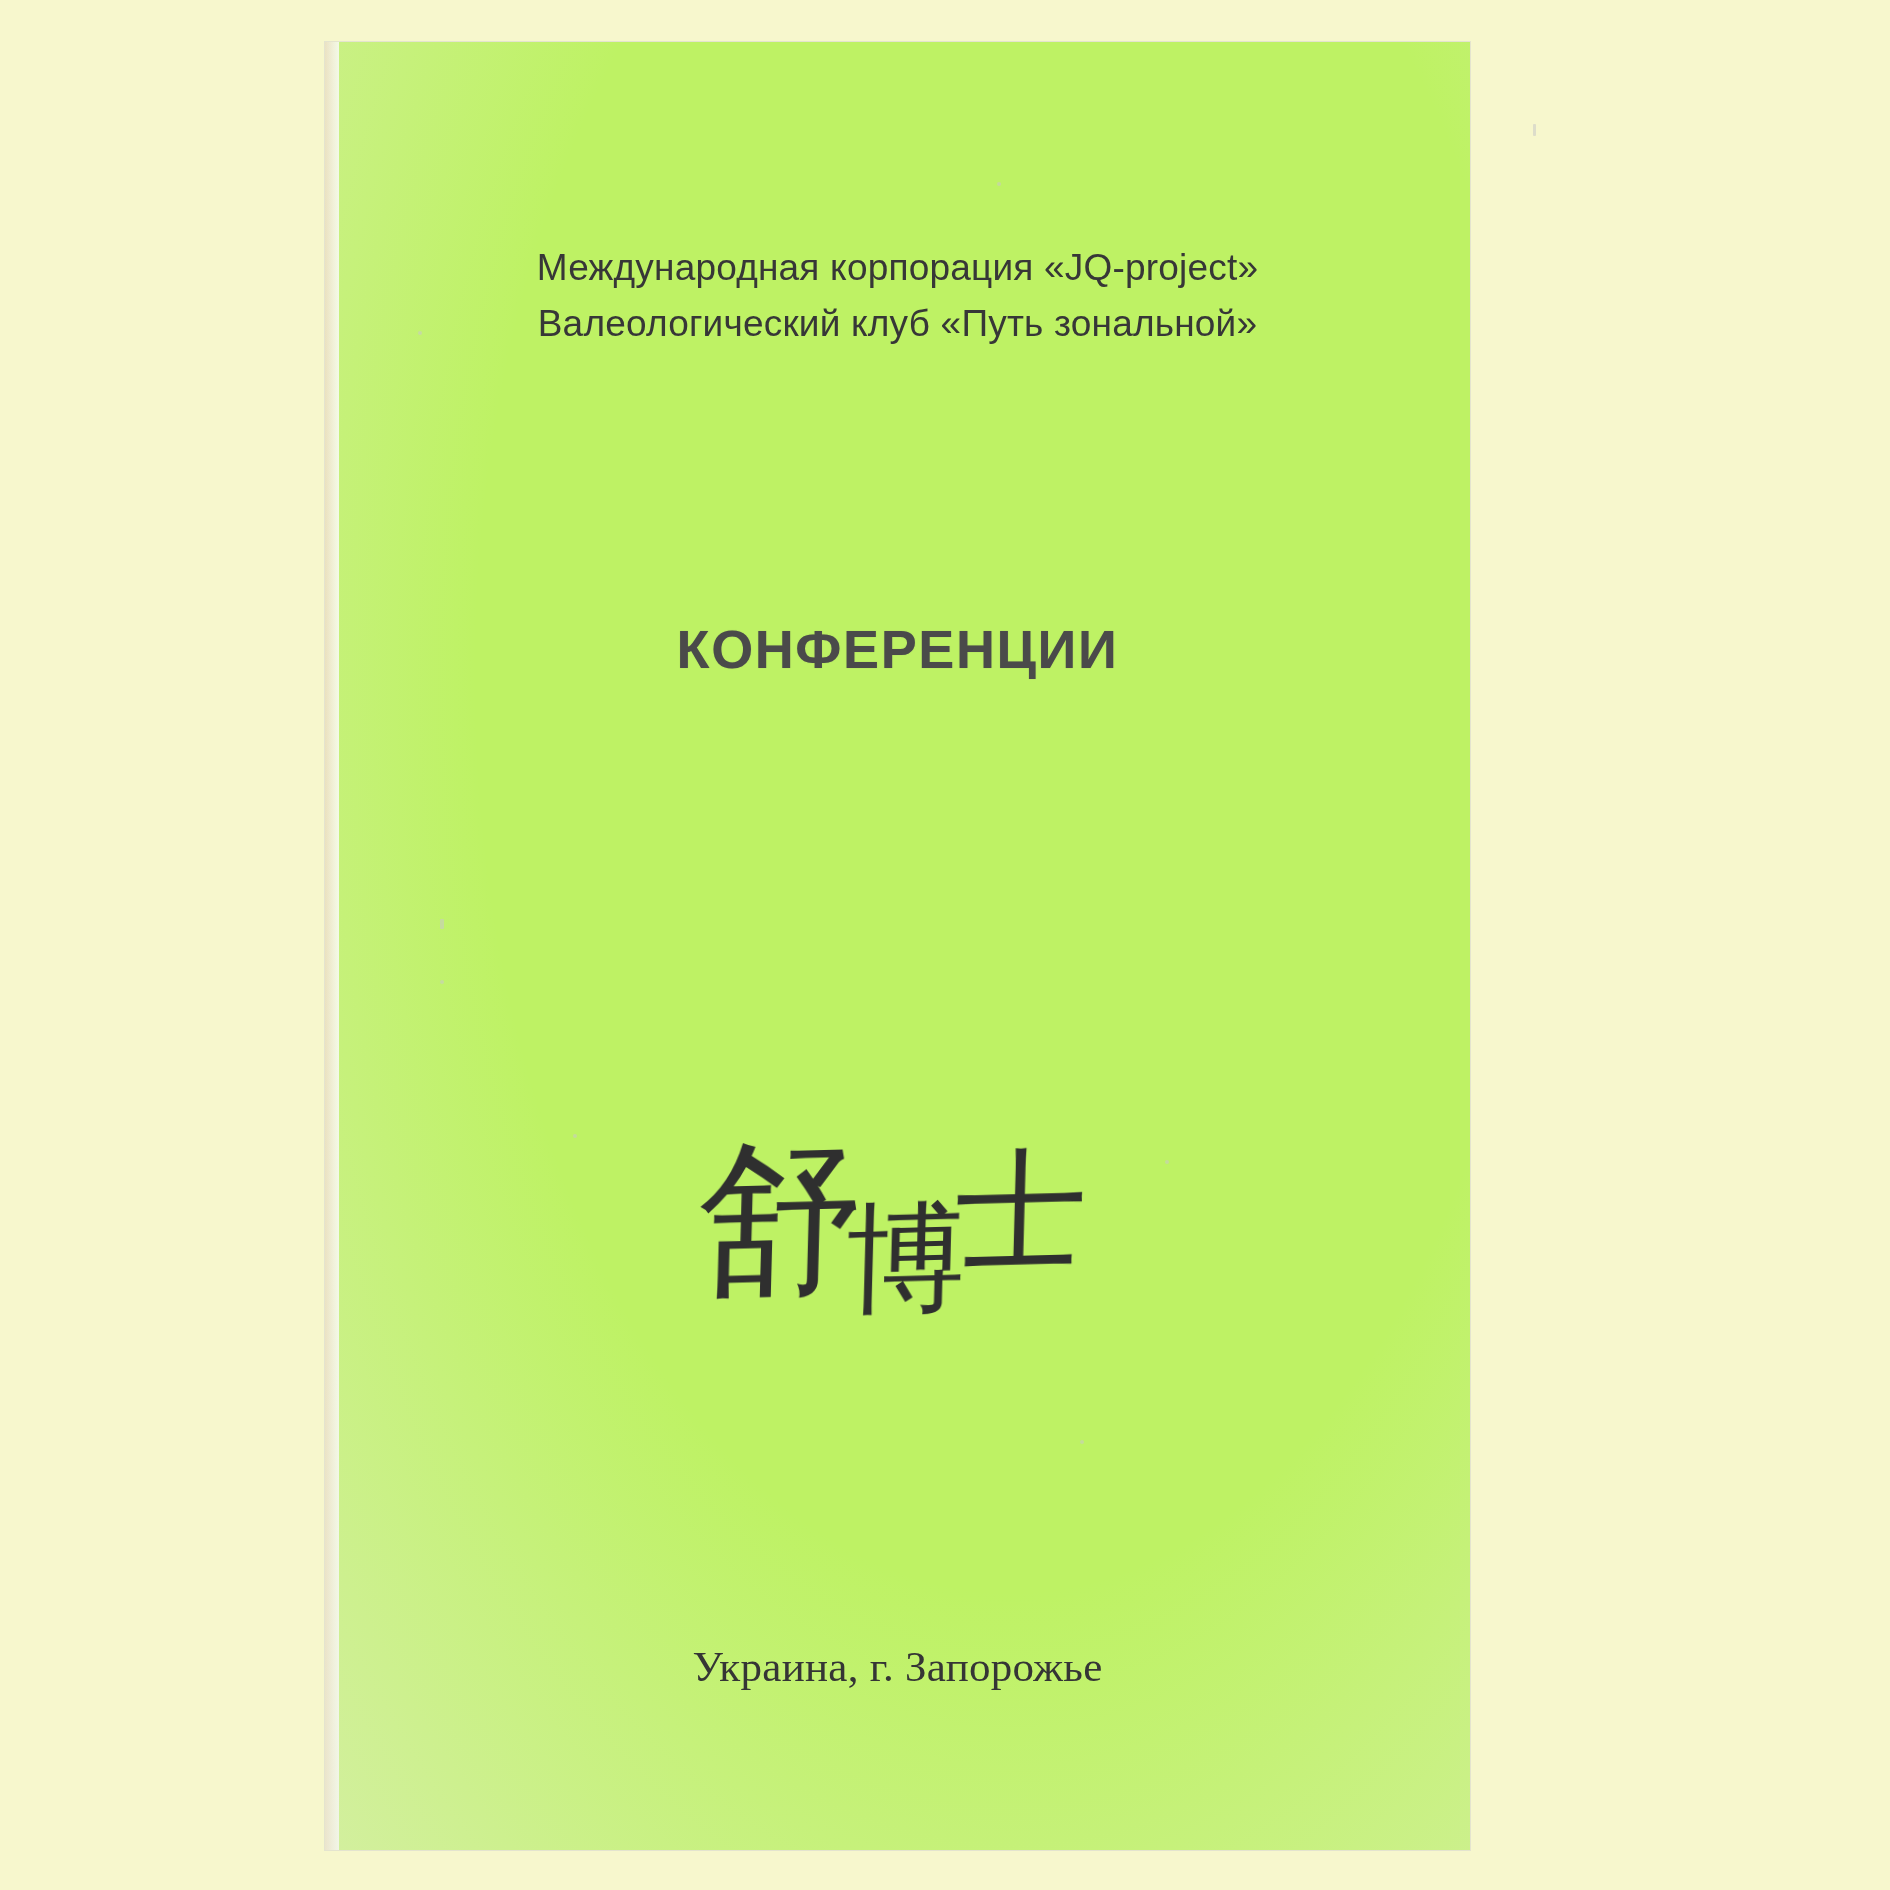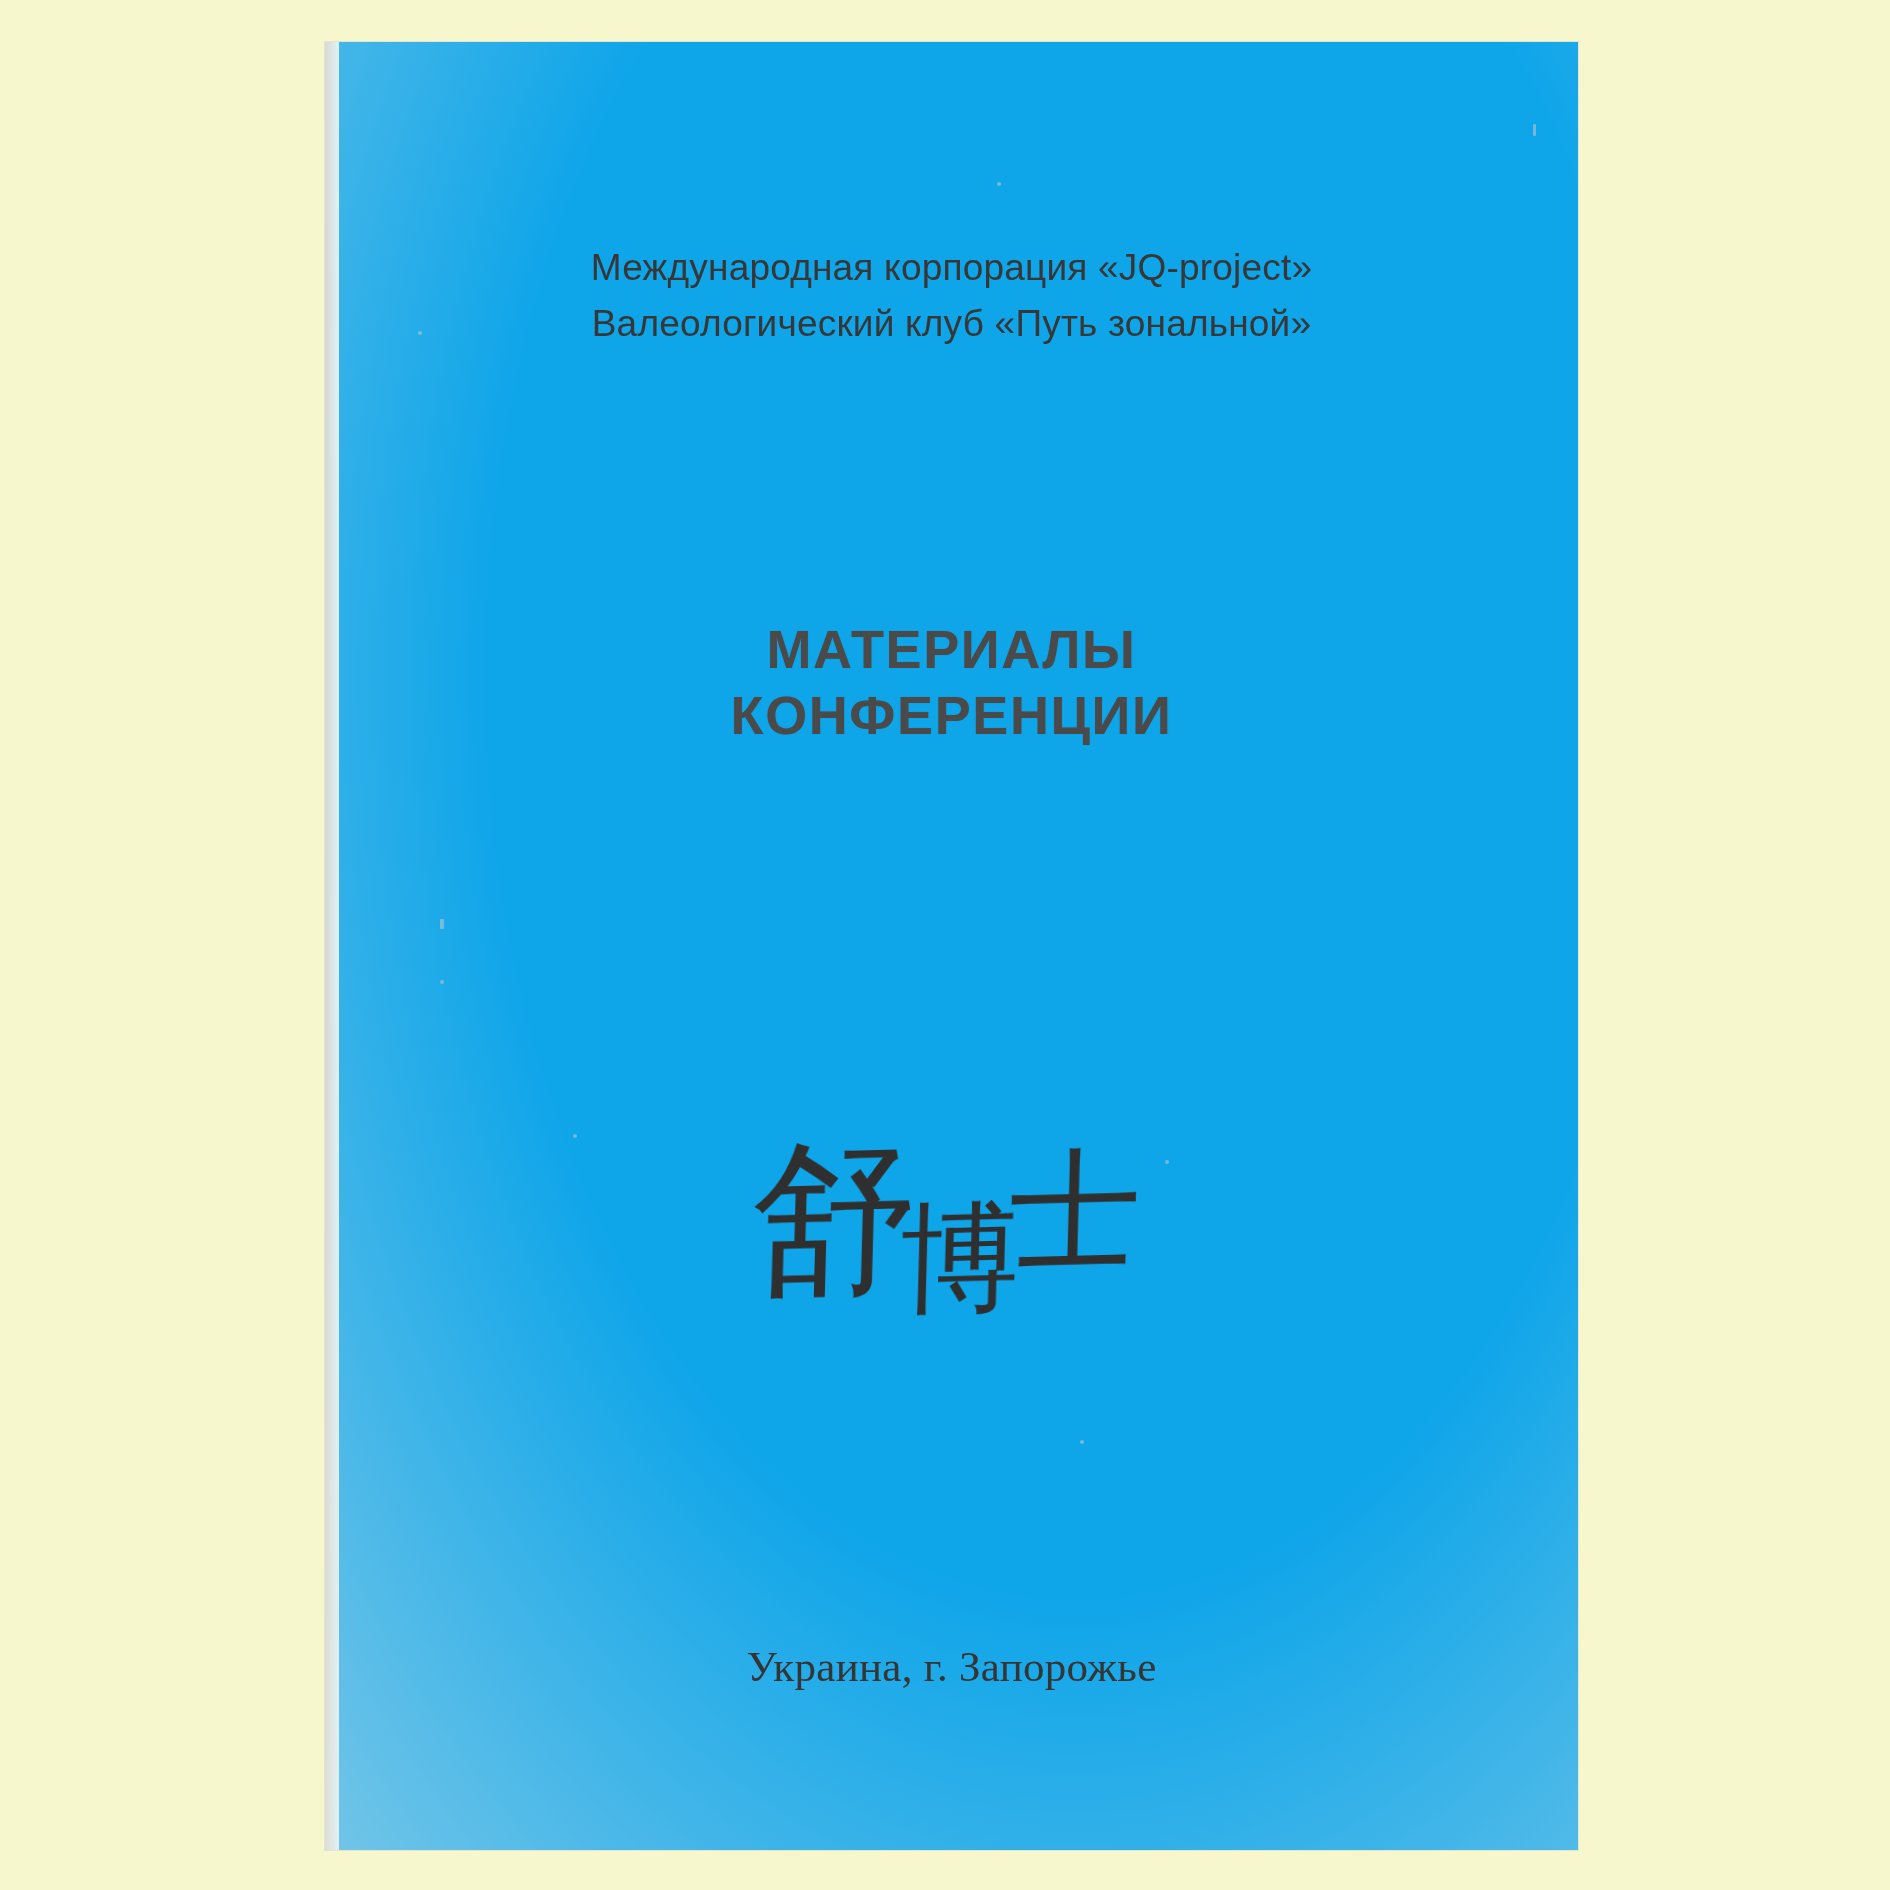--- a/index.html
+++ b/index.html
@@ -18,23 +18,23 @@
     left: 0;
     top: 0;
     width: 1890px;
     height: 1890px;
   }
   
   .cover {
     position: absolute;
     left: 325px;
     top: 42px;
-    width: 1253px;
+    width: 1145px;
     height: 1808px;
-    background: #0ea5e9;
+    background: #bef264;
     box-shadow: 0 0 0 1px #e4e4cf;
   }
   
   .cover::before {
     content: "";
     position: absolute;
     left: 0;
     top: 0;
     width: 14px;
     height: 100%;
@@ -156,21 +156,20 @@
 
   <div class="cover">
     <div class="inner">
 
       <div class="org-block">
         <div class="org-line">Международная корпорация «JQ-project»</div>
         <div class="org-line">Валеологический клуб «Путь зональной»</div>
       </div>
 
       <div class="title-block">
-        <div class="title-line">МАТЕРИАЛЫ</div>
         <div class="title-line">КОНФЕРЕНЦИИ</div>
       </div>
 
       <div class="seal">
         <span class="seal-glyphs"><span class="g1">舒</span><span class="g2">博</span><span class="g3">士</span></span>
       </div>
 
       <div class="place-block">
         <div class="place-line">Украина, г. Запорожье</div>
       </div>

